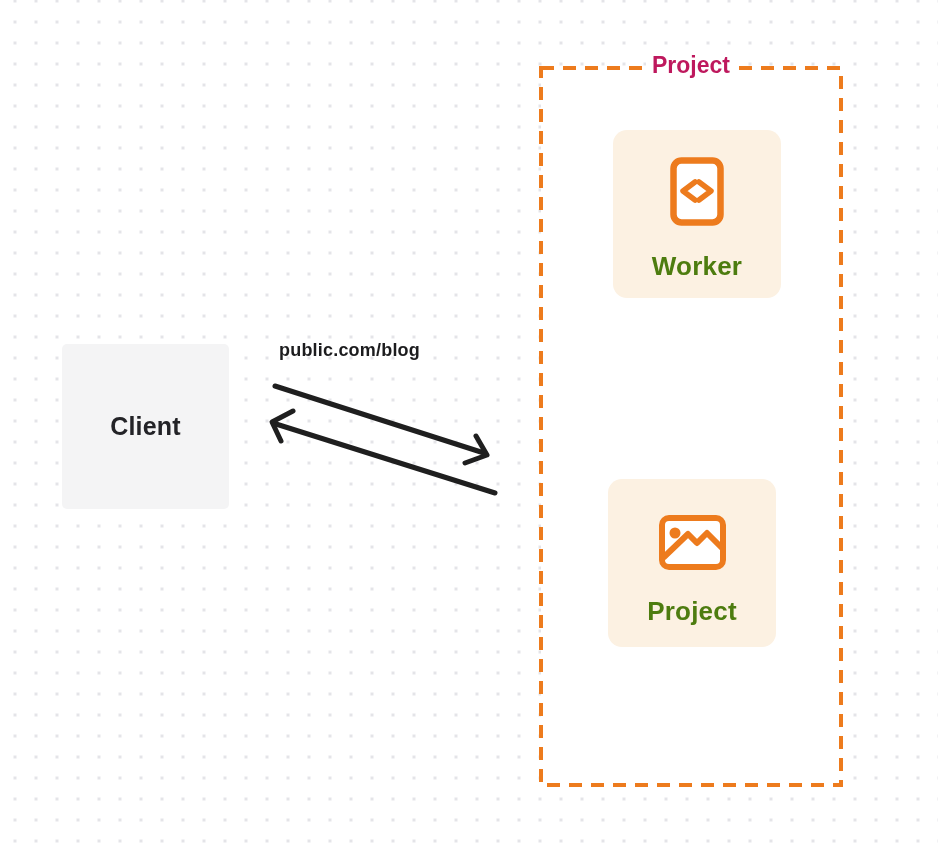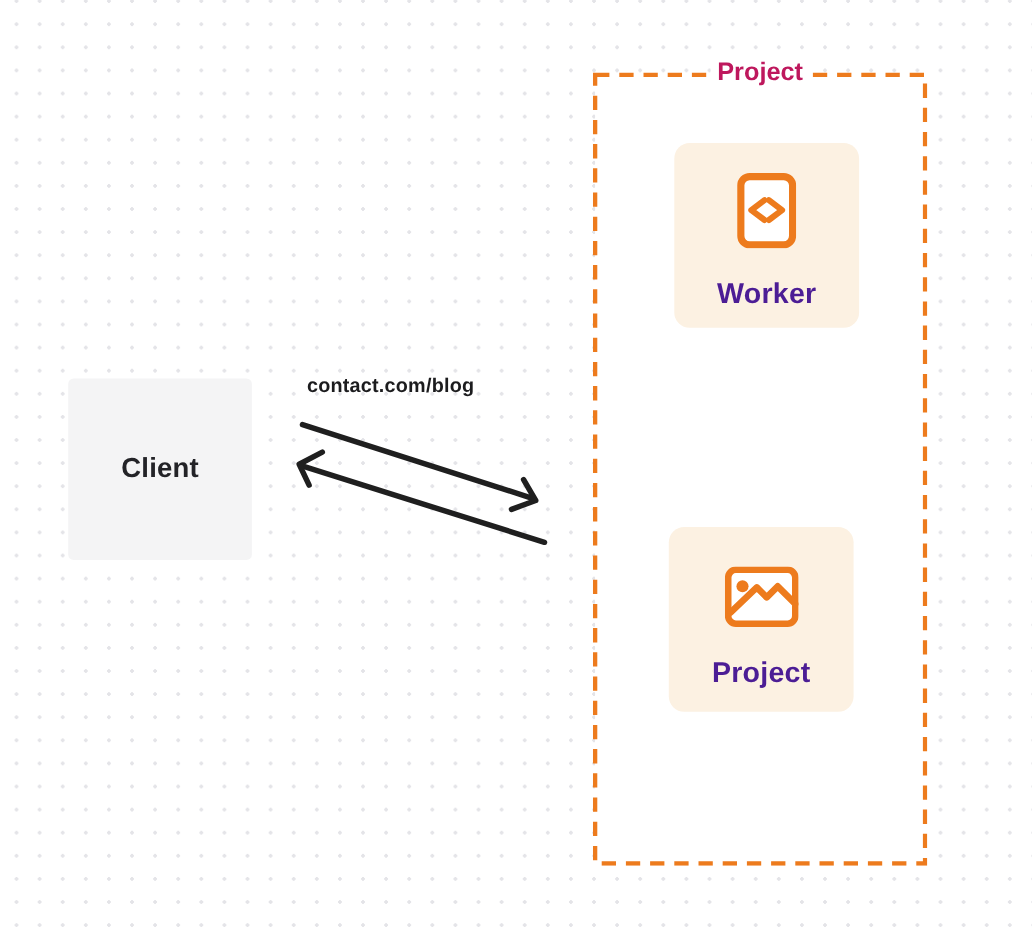--- a/index.html
+++ b/index.html
@@ -32,40 +32,40 @@
     font-size:23px;font-weight:700;color:#be185d;line-height:31px;white-space:nowrap;
   }
   .card{
     position:absolute;width:168px;height:168px;border-radius:14px;
     background:#FCF1E2;display:flex;flex-direction:column;align-items:center;
   }
   .card.worker{left:74px;top:64px;}
   .card.assets{left:69px;top:413px;}
   .card .icon-worker{margin-top:27px;}
   .card .icon-assets{margin-top:36px;}
-  .card-label{font-size:26px;font-weight:700;color:#4c1d95;letter-spacing:.2px;}
+  .card-label{font-size:26px;font-weight:700;color:#4d7c0f;letter-spacing:.2px;}
   .card.worker .card-label{margin-top:25px;}
   .card.assets .card-label{margin-top:26px;}
   .tree{
     position:absolute;left:48px;top:582px;margin:0;
     font-family:"DejaVu Sans Mono","Liberation Mono",monospace;
     font-size:16.5px;line-height:21px;color:#2A2A2E;
   }
   .tree-line{white-space:pre;}
 </style>
 </head>
 <body>
 
 <div class="stage">
 
   <div class="client-box">
     <span class="client-label">Client</span>
   </div>
 
-  <div class="url-label">contact.com/blog</div>
+  <div class="url-label">public.com/blog</div>
 
   <svg class="arrows" viewBox="0 0 938 860">
     <g stroke="#1F1F1F" stroke-width="5" fill="none" stroke-linecap="round" stroke-linejoin="round">
       <g>
         <line x1="275" y1="386" x2="484" y2="453"></line>
         <polyline points="476,436 487,455 465,463"></polyline>
       </g>
       <g>
         <line x1="276" y1="424" x2="495" y2="493"></line>
         <polyline points="293,411 272,422 281,441"></polyline>

